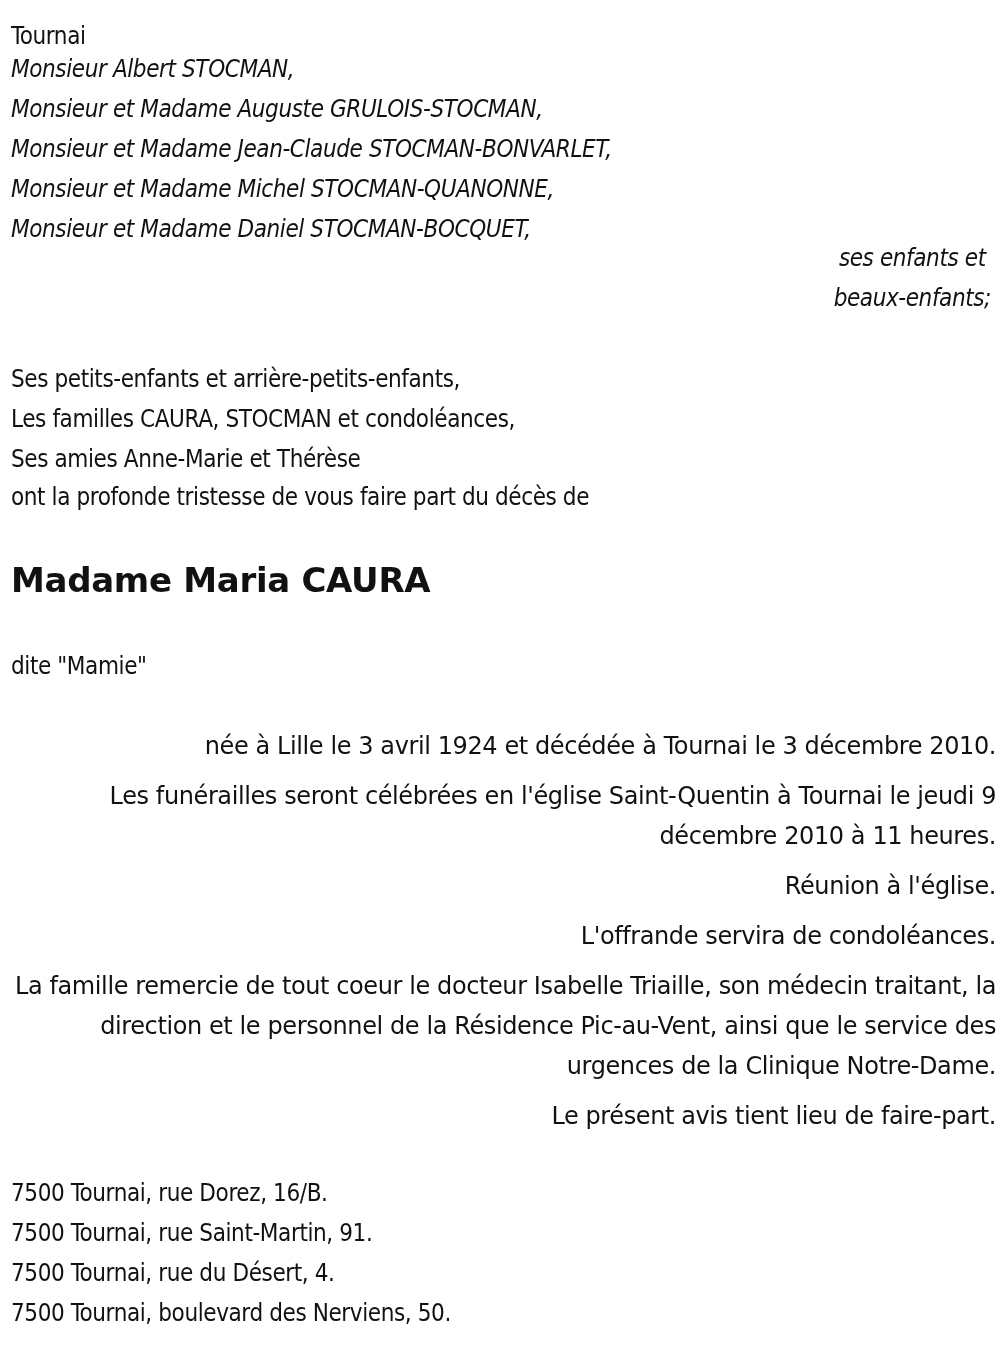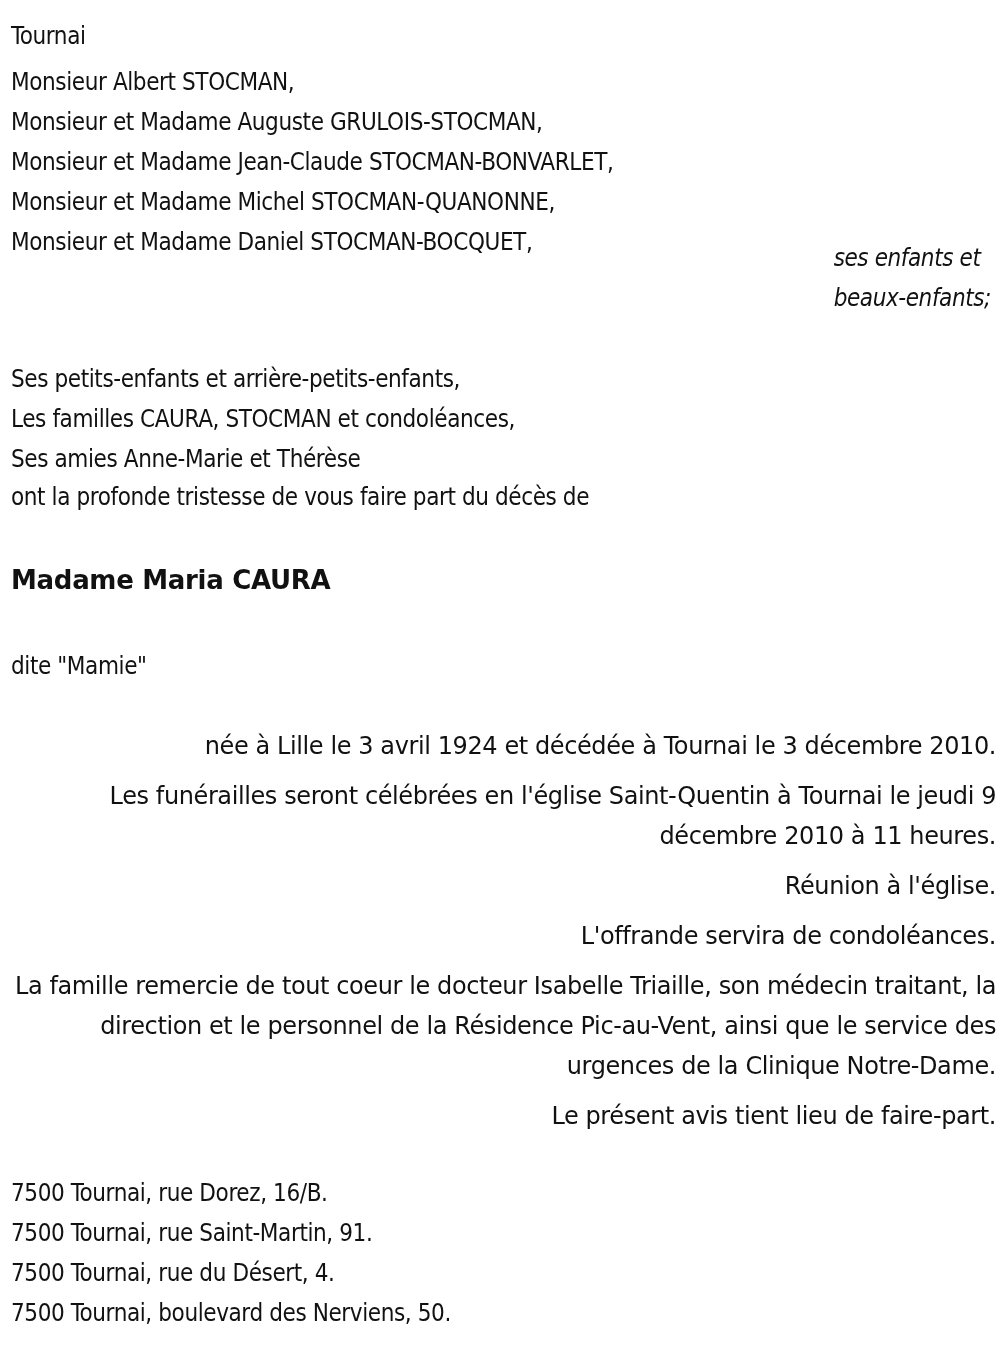--- a/index.html
+++ b/index.html
@@ -28,46 +28,47 @@
       letter-spacing: -0.4px;
       font-stretch: condensed;
     }
     .city {
       position: absolute;
       top: 16px;
       left: 0;
     }
     .family-list {
       position: absolute;
-      top: 62px;
+      top: 49px;
       left: 0;
+      font-style: italic;
     }
     .relation {
       position: absolute;
       top: 238px;
       right: 0;
-      text-align: left;
+      text-align: center;
       font-style: italic;
     }
     .relatives {
       position: absolute;
       top: 317px;
       left: 0;
       margin-top: 42px;
     }
     .announce {
       position: absolute;
       top: 477px;
       left: 0;
     }
     .deceased-name {
       position: absolute;
       top: 556px;
       left: 0;
-      font-size: 26px;
+      font-size: 34px;
       font-weight: bold;
       line-height: 48px;
       letter-spacing: -0.3px;
       white-space: nowrap;
     }
     .nickname {
       position: absolute;
       top: 646px;
       left: 0;
     }

